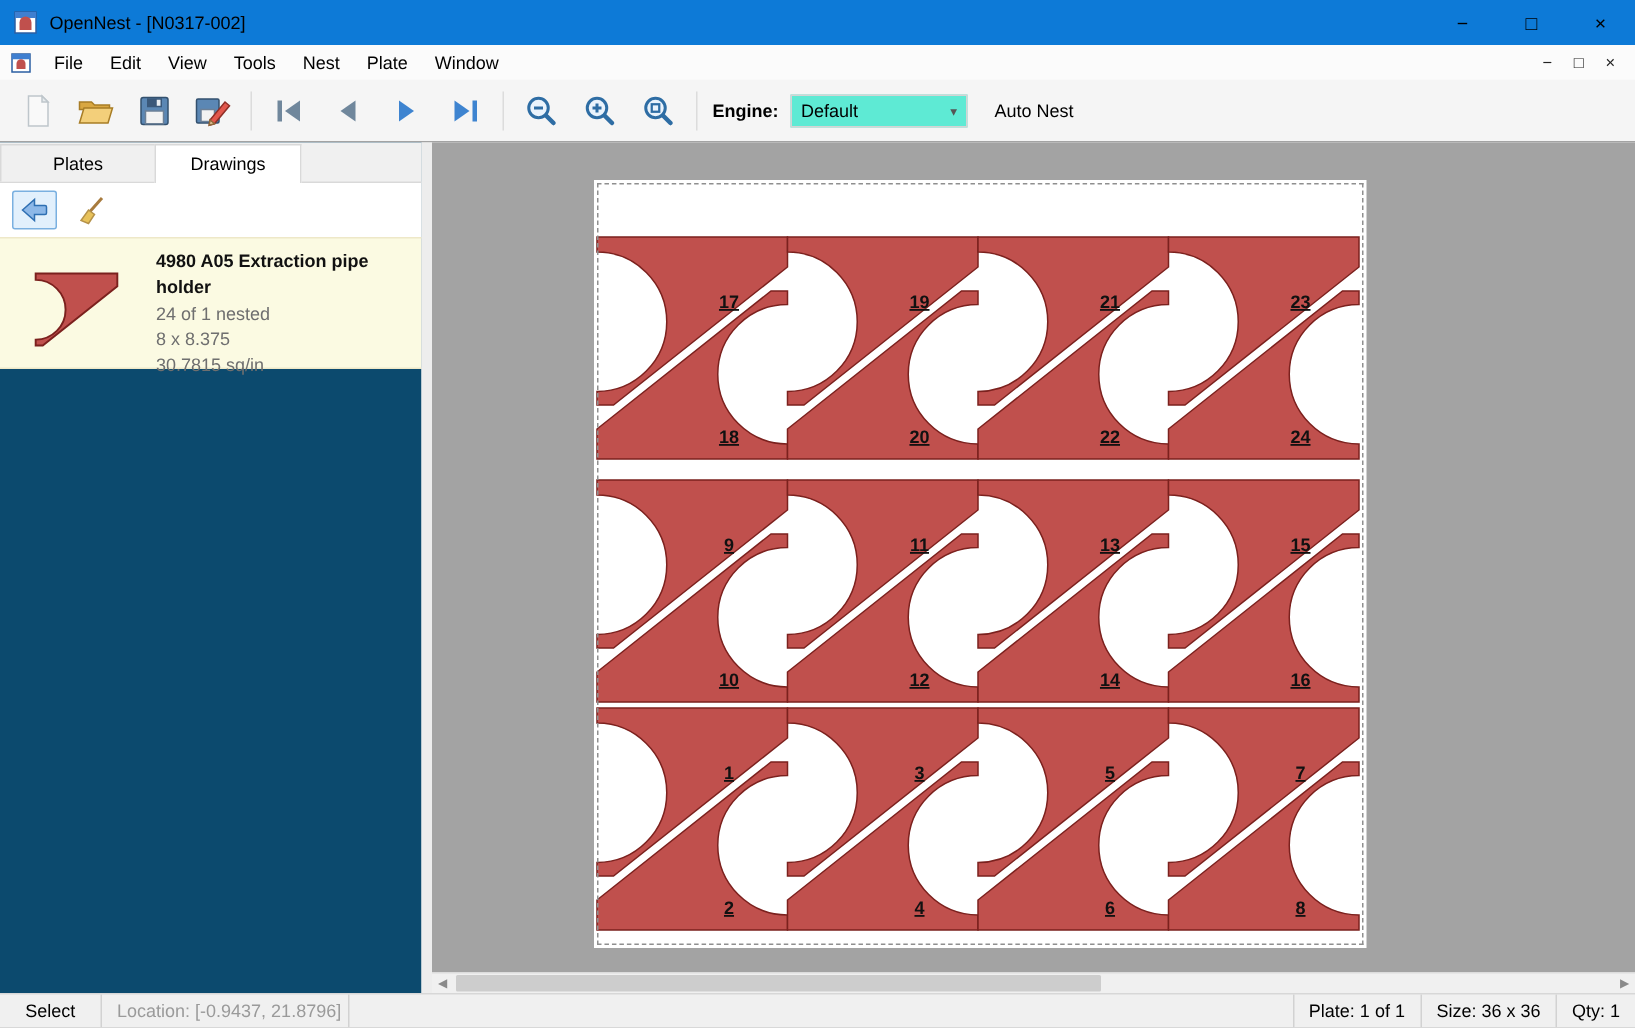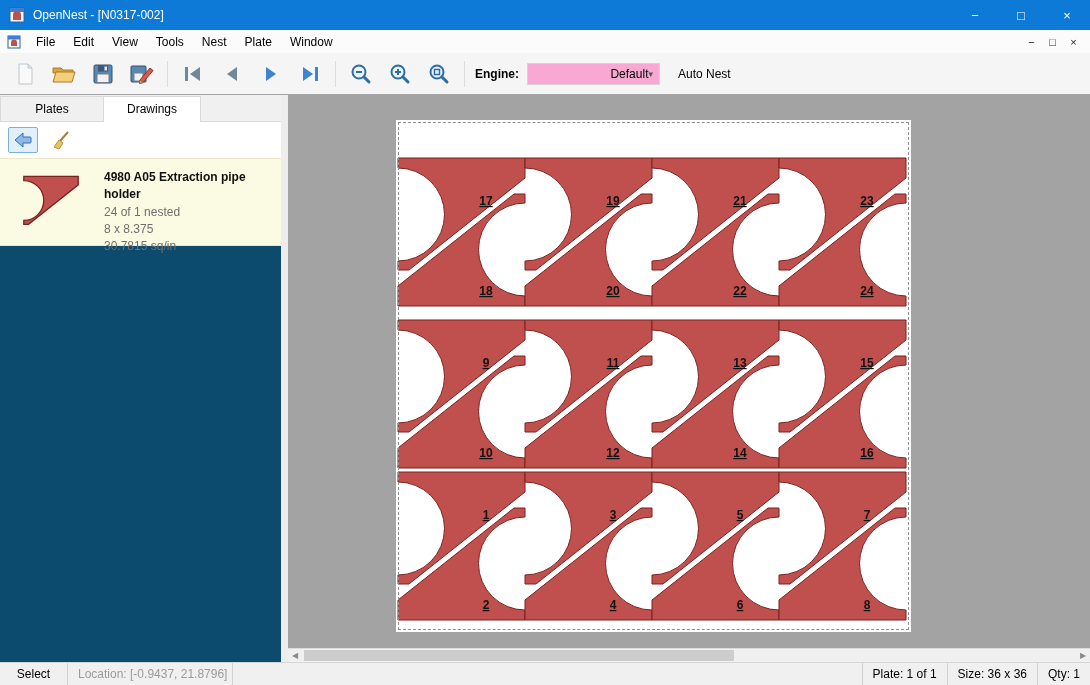--- a/index.html
+++ b/index.html
@@ -1,60 +1,60 @@
 <!DOCTYPE html>
 <html><head>
 <meta charset="utf-8">
 <style>
   *{margin:0;padding:0;box-sizing:border-box}
   html,body{width:1090px;height:685px;overflow:hidden}
   body{font-family:"Liberation Sans",sans-serif;font-size:12px;background:#fff;color:#000;display:flex;flex-direction:column}
 
   
-  .titlebar{height:30px;background:#0d7ad7;color:#ffffff;display:flex;align-items:center;flex:0 0 auto}
+  .titlebar{height:30px;background:#0d7ad7;color:#000000;display:flex;align-items:center;flex:0 0 auto}
   .titlebar .app-icon{margin:0 8px 0 9px;display:flex}
   .title-text{font-size:12px}
   .win-btns{margin-left:auto;display:flex;height:100%}
   .win-btn{width:46px;height:100%;display:flex;align-items:center;justify-content:center;font-size:13px;cursor:default}
 
   
   .menubar{height:23px;background:#fbfbfb;display:flex;align-items:center;padding-left:5px;flex:0 0 auto}
   .mdi-icon{display:flex;margin:0 6px 0 2px}
   .menu-item{padding:3px 9px;cursor:default}
   .mdi-controls{margin-left:auto;display:flex;align-items:center;padding-right:6px;color:#222}
   .mdi-btn{width:21px;text-align:center;font-size:11px;cursor:default}
 
   
   .toolbar{height:42px;background:#f5f5f5;display:flex;align-items:center;padding-left:10px;flex:0 0 auto;border-bottom:1px solid #a3a3a3}
   .tb-group{display:flex;align-items:center;gap:9px}
   .tb-btn{width:30px;height:30px;display:flex;align-items:center;justify-content:center;border:1px solid transparent;border-radius:2px;cursor:default}
   .sep{width:1px;height:26px;background:#dcdcdc;margin:0 10px}
   .engine-label{font-weight:bold;margin-right:8px}
-  .combo{width:133px;height:22px;background:#f9a8d4;border:1px solid #d4d4d4;display:flex;align-items:center;justify-content:flex-end;padding:0 6px;cursor:default}
+  .combo{width:118px;height:22px;background:#5eead4;border:1px solid #d4d4d4;display:flex;align-items:center;justify-content:space-between;padding:0 6px;cursor:default}
   .combo .chev{color:#555;font-size:9px}
   .autonest{margin-left:18px}
 
   
   .main{flex:1 1 auto;display:flex;min-height:0}
   .left-panel{width:281px;background:#0c4a6e;display:flex;flex-direction:column}
   .splitter{width:7px;background:#ededed;cursor:ew-resize}
   .canvas{flex:1;position:relative;background:#a3a3a3;overflow:hidden}
 
   
   .tabstrip{height:27px;background:#f0f0f0;display:flex;align-items:flex-end;border-bottom:1px solid #d9d9d9;padding-left:0}
   .tab{padding:5px 0;width:104px;text-align:center;background:#f0f0f0;border:1px solid #d9d9d9;border-bottom:none;margin-right:-1px;cursor:default}
   .tab.active{background:#fff;position:relative;margin-bottom:-1px;padding-bottom:6px;width:98px}
 
   
   .panel-toolbar{height:36px;display:flex;align-items:center;gap:8px;padding:4px 8px;background:#fff}
   .pt-btn{width:30px;height:26px;display:flex;align-items:center;justify-content:center;border:1px solid transparent;border-radius:2px;cursor:default}
   .pt-btn.checked{background:#e2f0fc;border-color:#7ab0e0}
 
   
-  .drawing-item{display:flex;background:#fbfae2;border-top:1px solid #eee8c8;border-bottom:1px solid #eee8c8;padding:10px 10px 10px 22px;height:88px;cursor:default}
+  .drawing-item{display:flex;align-items:center;background:#fbfae2;border-top:1px solid #eee8c8;border-bottom:1px solid #eee8c8;padding:24px 10px 10px 22px;height:88px;cursor:default}
   .drawing-thumb{flex:0 0 auto}
   .drawing-meta{margin-left:24px;line-height:17px}
   .drawing-title{font-weight:bold;color:#111;margin-bottom:1px}
   .drawing-sub{color:#6f6f6f}
 
   
   .plate{position:absolute;left:108px;top:25px;width:515px;height:512px;background:#fff}
   .plate-dash{position:absolute;inset:2px;border:1px dashed #8f8f8f;pointer-events:none}
   .plate svg{position:absolute;inset:0}
   .part{fill:#c0504d;stroke:#7b211e;stroke-width:1}

